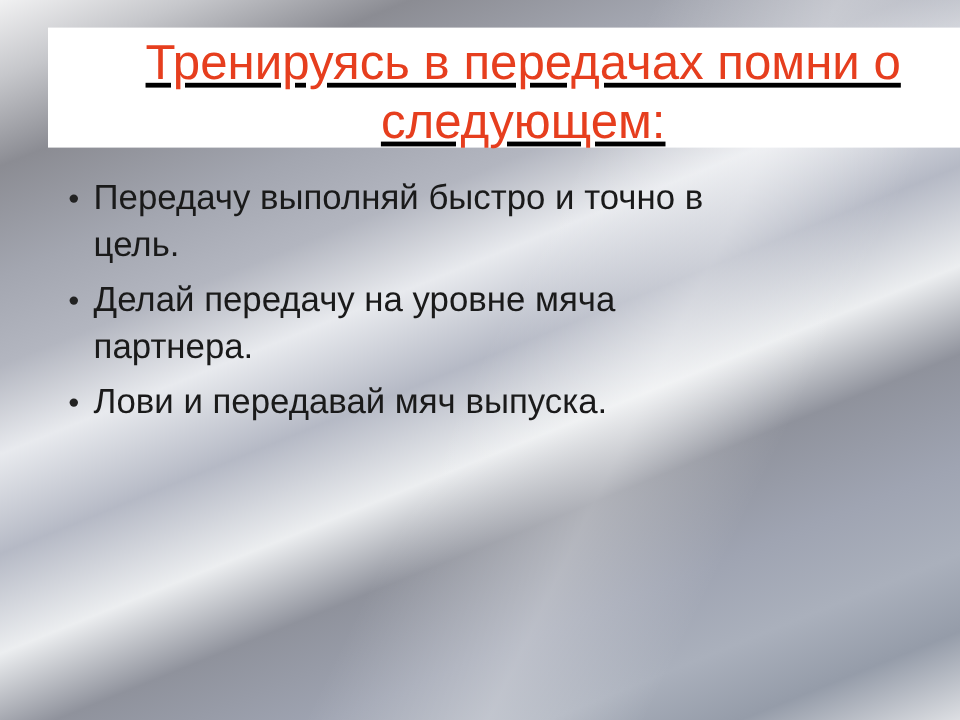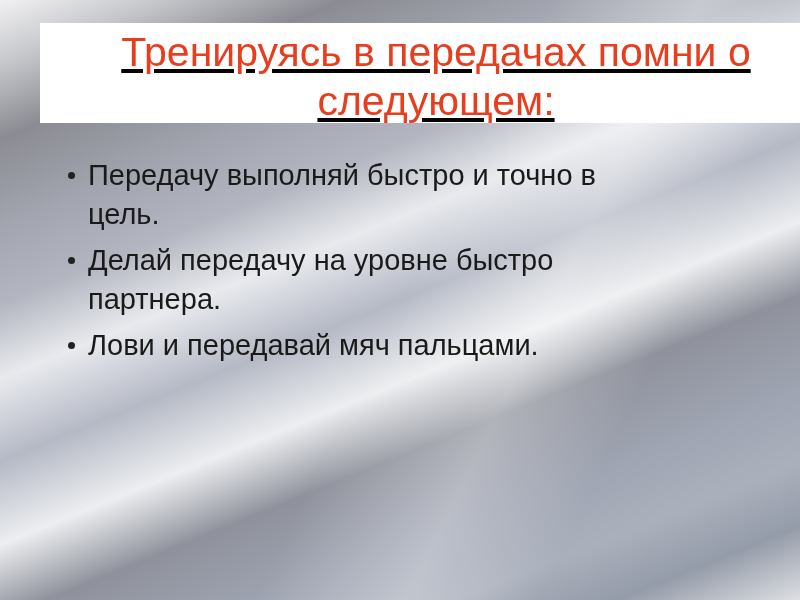--- a/index.html
+++ b/index.html
@@ -58,21 +58,21 @@
     color: #e63e1e;
     text-align: center;
     white-space: pre-line;
   }
 
   .bullet-list {
     position: absolute;
     left: 58px;
     top: 146px;
     width: 700px;
-    margin: 10px;
+    margin: 0;
     padding: 0;
     list-style: none;
   }
 
   .bullet-item {
     position: relative;
     padding-left: 20px;
     margin: 0 0 7px 0;
     font-size: 29px;
     line-height: 39px;
@@ -104,22 +104,22 @@
   </div>
 
   <ul class="bullet-list">
     <li class="bullet-item">
       <span class="bullet-dot"></span>
       <span class="bullet-text">Передачу выполняй быстро и точно в
 цель.</span>
     </li>
     <li class="bullet-item">
       <span class="bullet-dot"></span>
-      <span class="bullet-text">Делай передачу на уровне быстро
+      <span class="bullet-text">Делай передачу на уровне мяча
 партнера.</span>
     </li>
     <li class="bullet-item">
       <span class="bullet-dot"></span>
-      <span class="bullet-text">Лови и передавай мяч пальцами.</span>
+      <span class="bullet-text">Лови и передавай мяч выпуска.</span>
     </li>
   </ul>
 
 </div>
 
 </body></html>

